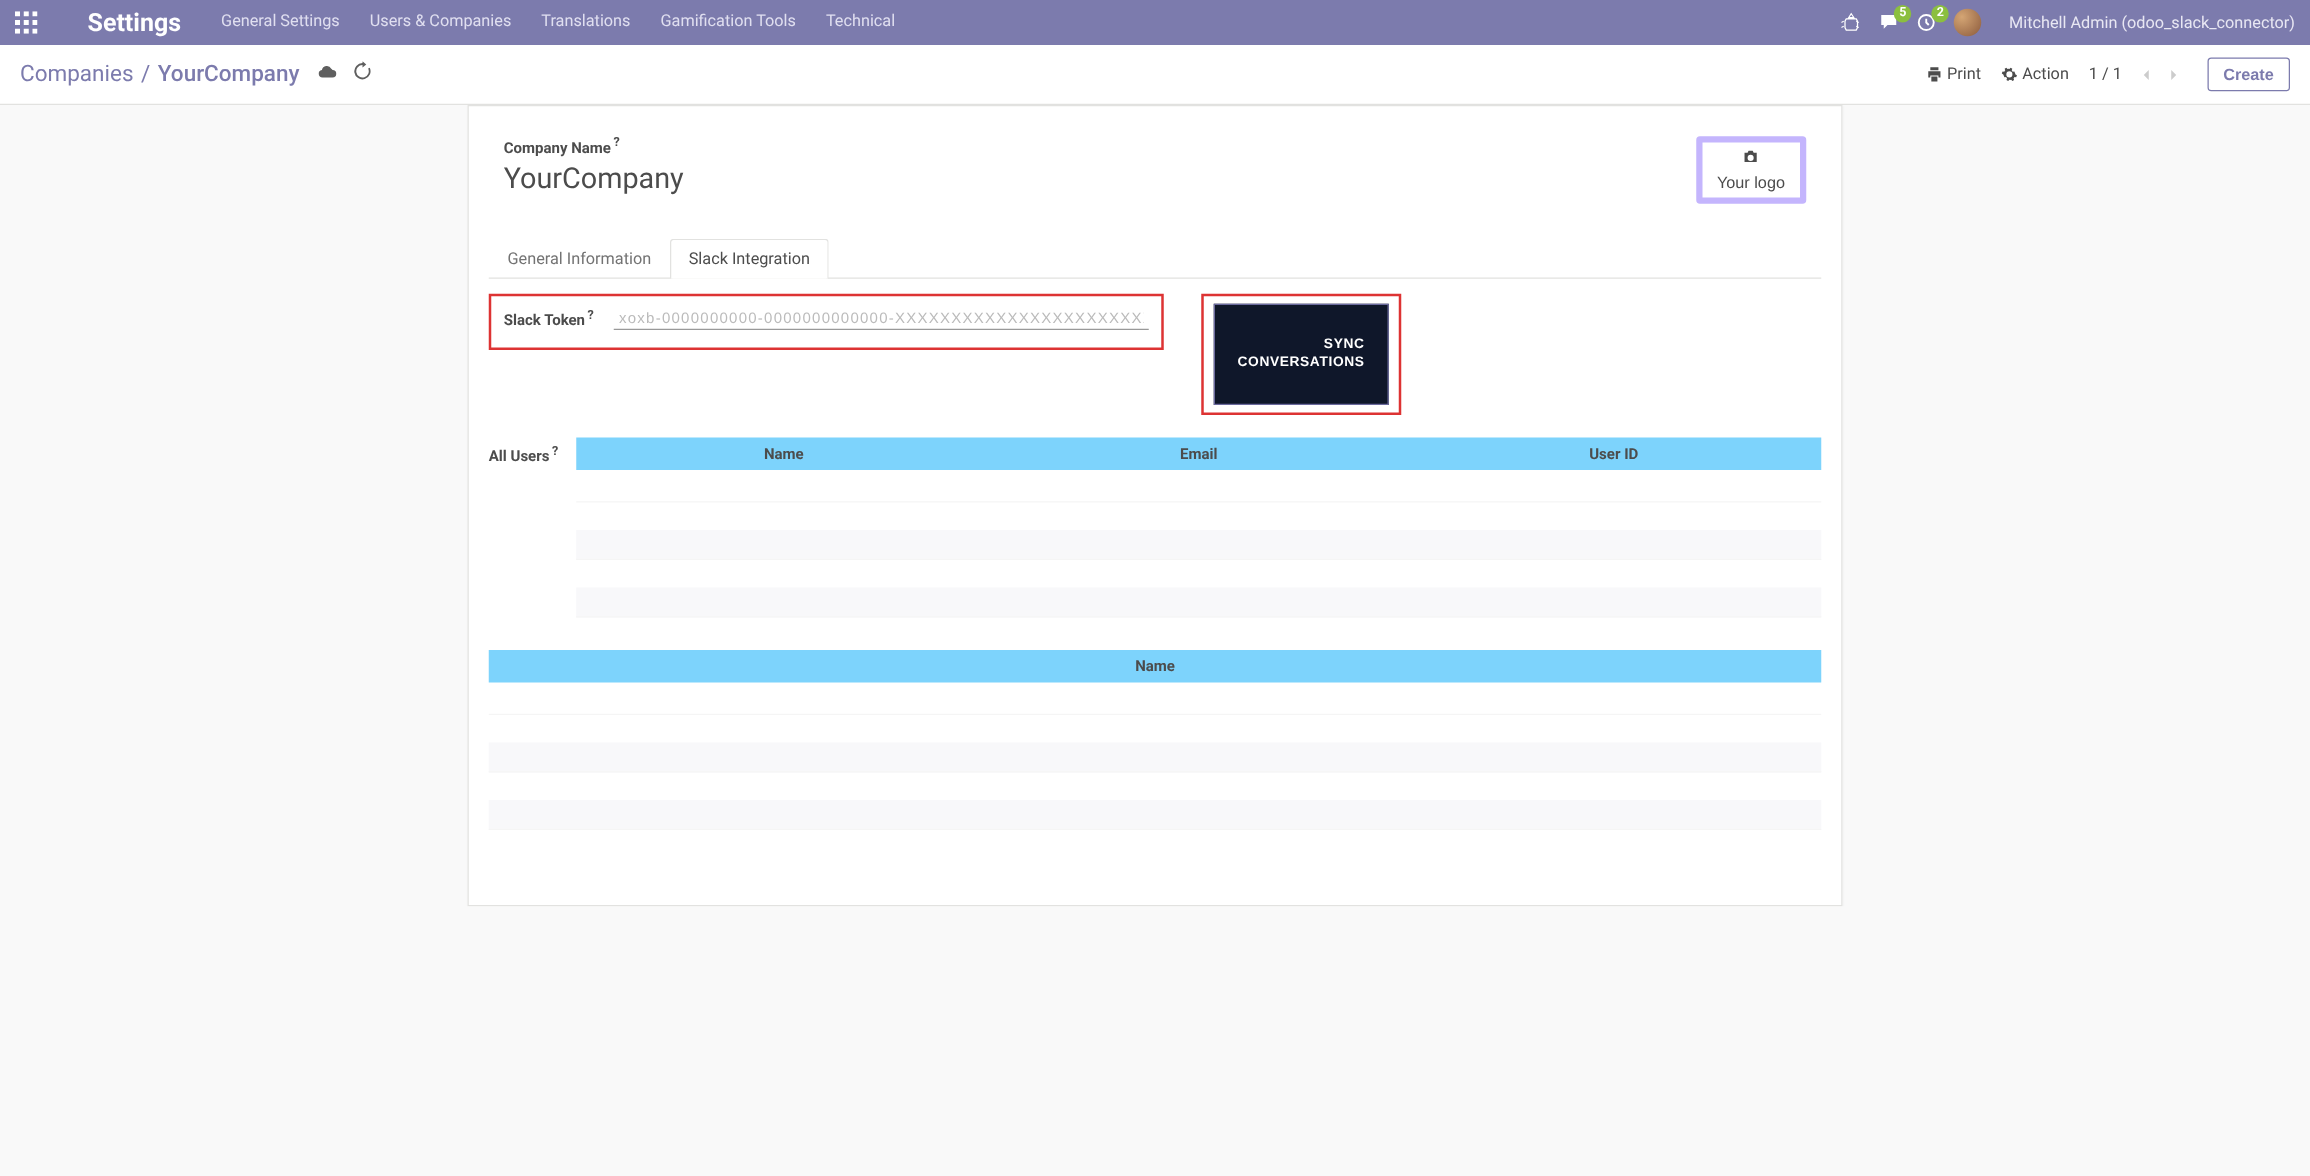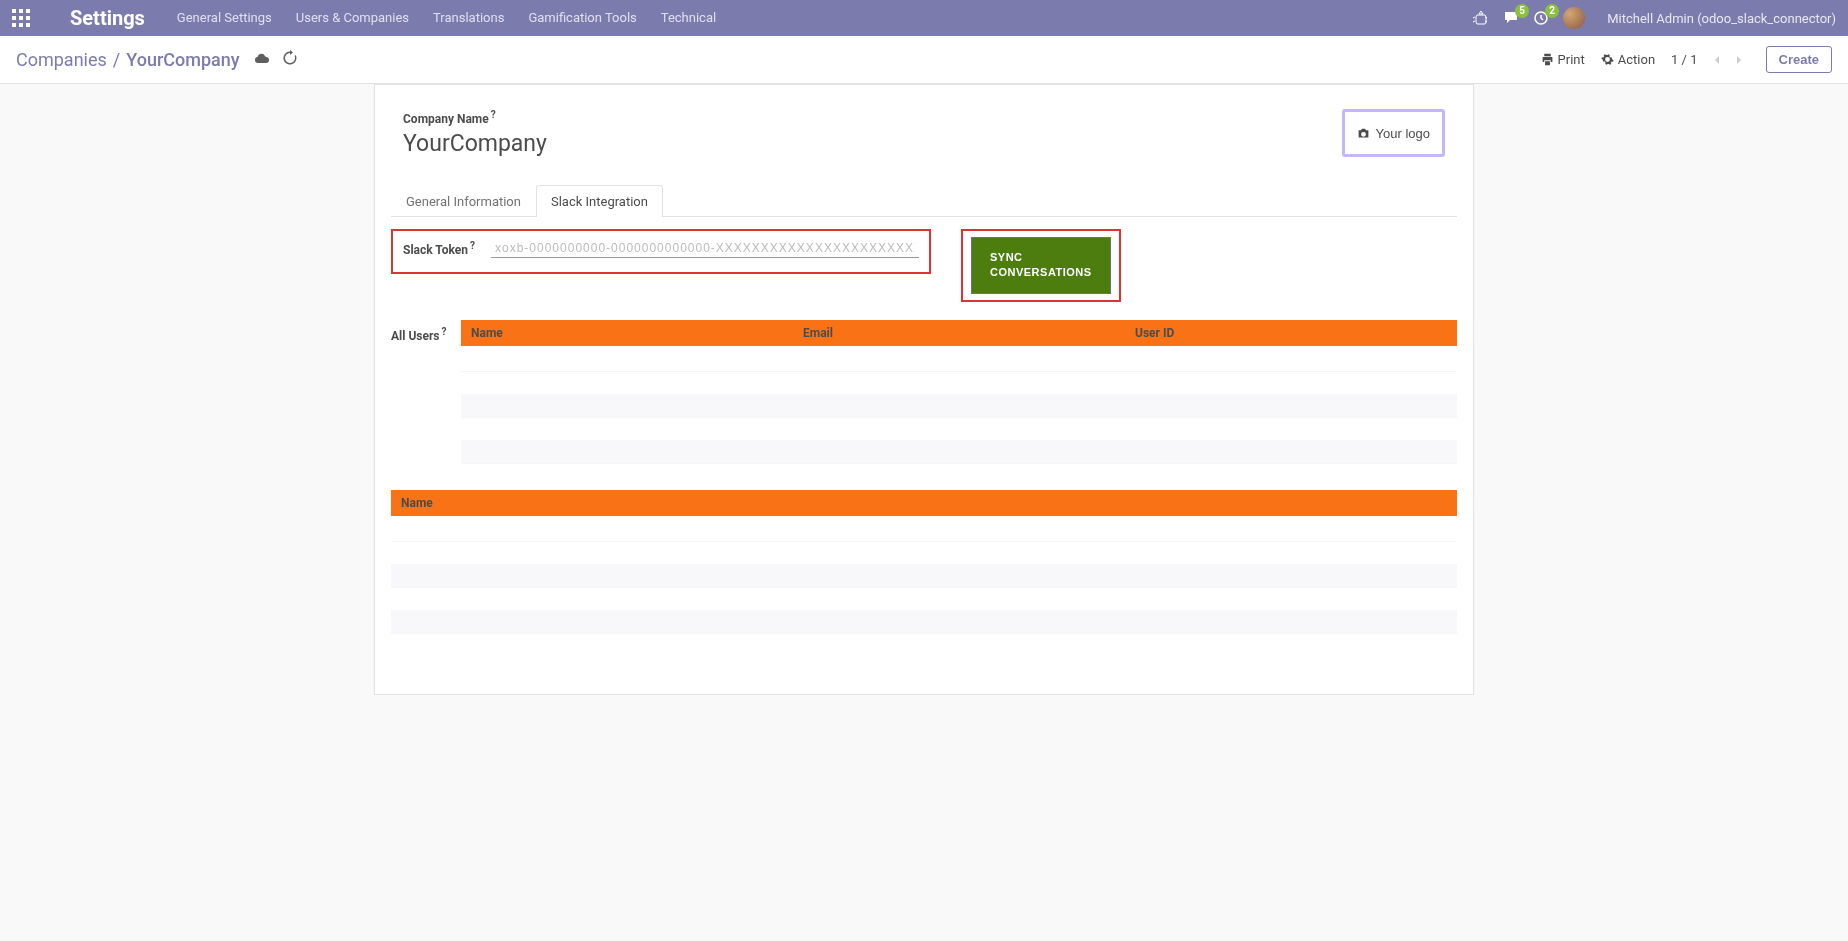--- a/index.html
+++ b/index.html
@@ -39,42 +39,42 @@
     .btn-create { border: 1px solid #7c7bad; background: #fff; color: #7c7bad; padding: 5px 12px; border-radius: 3px; cursor: pointer; font-size: 13px; font-weight: bold; }
     
     
     .form-container { max-width: 1100px; margin: 0 auto; padding-top: 0; }
     .form-sheet { background: #fff; border: 1px solid #e2e2e0; box-shadow: 0 1px 2px rgba(0,0,0,0.05); margin-top: 0; padding: 24px 16px 60px; }
     .form-header { display: flex; justify-content: space-between; padding: 0 12px; }
     .form-header-left { }
     .field-label { font-size: 12px; font-weight: 700; color: #4c4c4c; }
     .field-label sup { color: #4c4c4c; margin-left: 2px; }
     .company-name { font-size: 23px; font-weight: 400; color: #4c4c4c; margin-top: 4px; }
-    .logo-btn { border: 3px solid #c4b5fd; background: #fff; padding: 5px 12px; border-radius: 3px; cursor: pointer; display: flex; align-items: center; gap: 6px; font-size: 13px; color: #4c4c4c; }
+    .logo-btn { border: 5px solid #c4b5fd; background: #fff; padding: 5px 12px; border-radius: 3px; cursor: pointer; display: flex; align-items: center; gap: 6px; font-size: 13px; color: #4c4c4c; flex-direction: column; }
     .logo-btn svg { width: 13px; height: 13px; fill: #4c4c4c; }
     
     
     .tabs { display: flex; border-bottom: 1px solid #e2e2e0; margin-top: 28px; }
     .tab { padding: 8px 14px; cursor: pointer; font-size: 13px; color: #737373; border: 1px solid transparent; border-bottom: none; margin-bottom: -1px; }
     .tab.active { color: #4c4c4c; border-color: #e2e2e0; background: #fff; border-radius: 3px 3px 0 0; }
     
     
     .tab-content { padding: 12px 0 0; }
     .row-wrap { display: flex; align-items: flex-start; gap: 30px; }
     .slack-token-group { display: flex; align-items: center; gap: 16px; border: 2px solid #d33; padding: 8px 10px 14px; flex: 0 0 540px; }
     .slack-token-group .field-label { white-space: nowrap; }
     .token-input { flex: 1; border: none; border-bottom: 1px solid #999; padding: 2px 4px; font-size: 12px; color: #bbb; background: transparent; outline: none; letter-spacing: 1px; }
     .sync-wrap { border: 2px solid #d33; padding: 6px 8px; }
-    .btn-sync { background: #4d7c0f; color: #fff; border: 1px solid #6b6a9e; padding: 12px 18px; font-size: 11px; font-weight: 700; cursor: pointer; text-align: left; line-height: 1.4; letter-spacing: 0.5px; }
+    .btn-sync { background: #0f172a; color: #fff; border: 1px solid #6b6a9e; padding: 24px 18px; font-size: 11px; font-weight: 700; cursor: pointer; text-align: right; line-height: 1.4; letter-spacing: 0.5px; }
     
     
     .list-section { display: flex; margin-top: 18px; }
     .list-label { width: 70px; padding-top: 6px; }
     .list-table { flex: 1; }
-    .list-head { display: flex; background: #f97316; }
+    .list-head { display: flex; background: #7dd3fc; text-align: center; }
     .list-head-cell { padding: 6px 10px; font-size: 12px; font-weight: 700; color: #4c4c4c; }
     .col-name { flex: 1; }
     .col-email { flex: 1; }
     .col-userid { flex: 1; }
     .list-row { height: 26px; border-bottom: 1px solid #f5f5f5; }
     .list-row.striped { background: #f8f8fa; margin-top: 22px; height: 24px; }
   </style>
 </head>
 <body>
 

